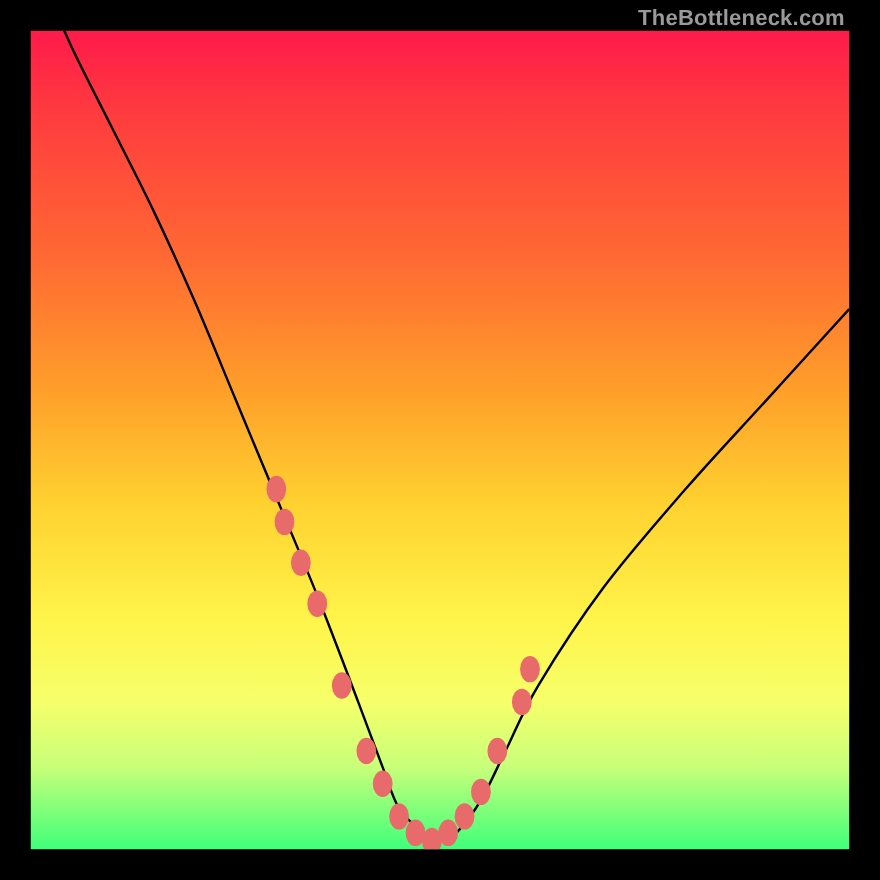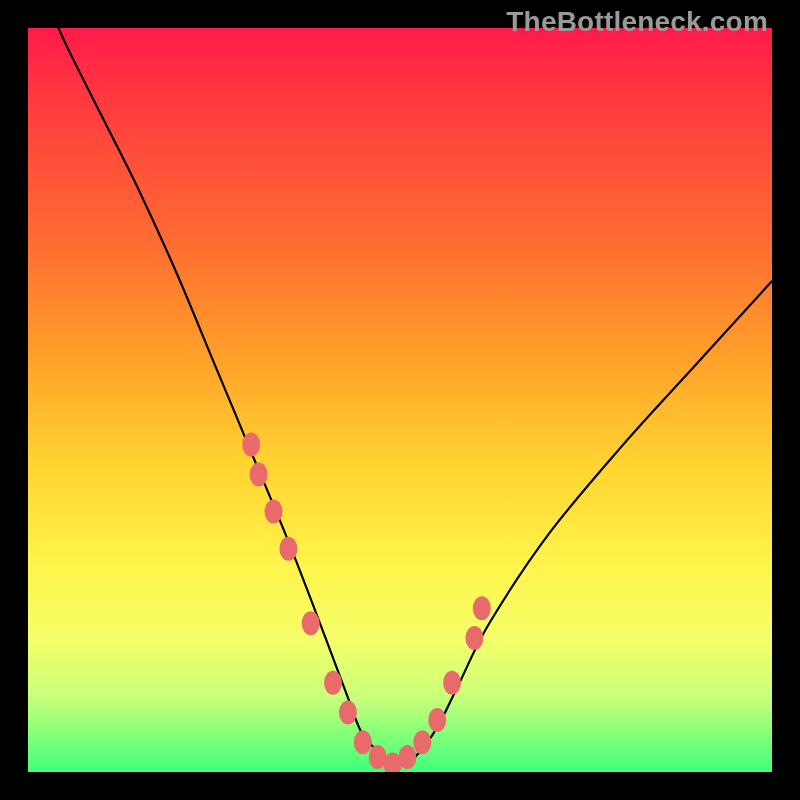--- a/index.html
+++ b/index.html
@@ -39,21 +39,21 @@
     left: 28px;
     top: 28px;
     width: 744px;
     height: 744px;
   }
   .watermark {
     position: absolute;
     top: 6px;
     right: 32px;
     color: #9a9a9a;
-    font-size: 28px;
+    font-size: 20px;
     font-weight: 600;
     letter-spacing: 0.2px;
   }
 </style>
 </head>
 <body>
 
 <div class="container">
   <div class="plot-bg"></div>
 

